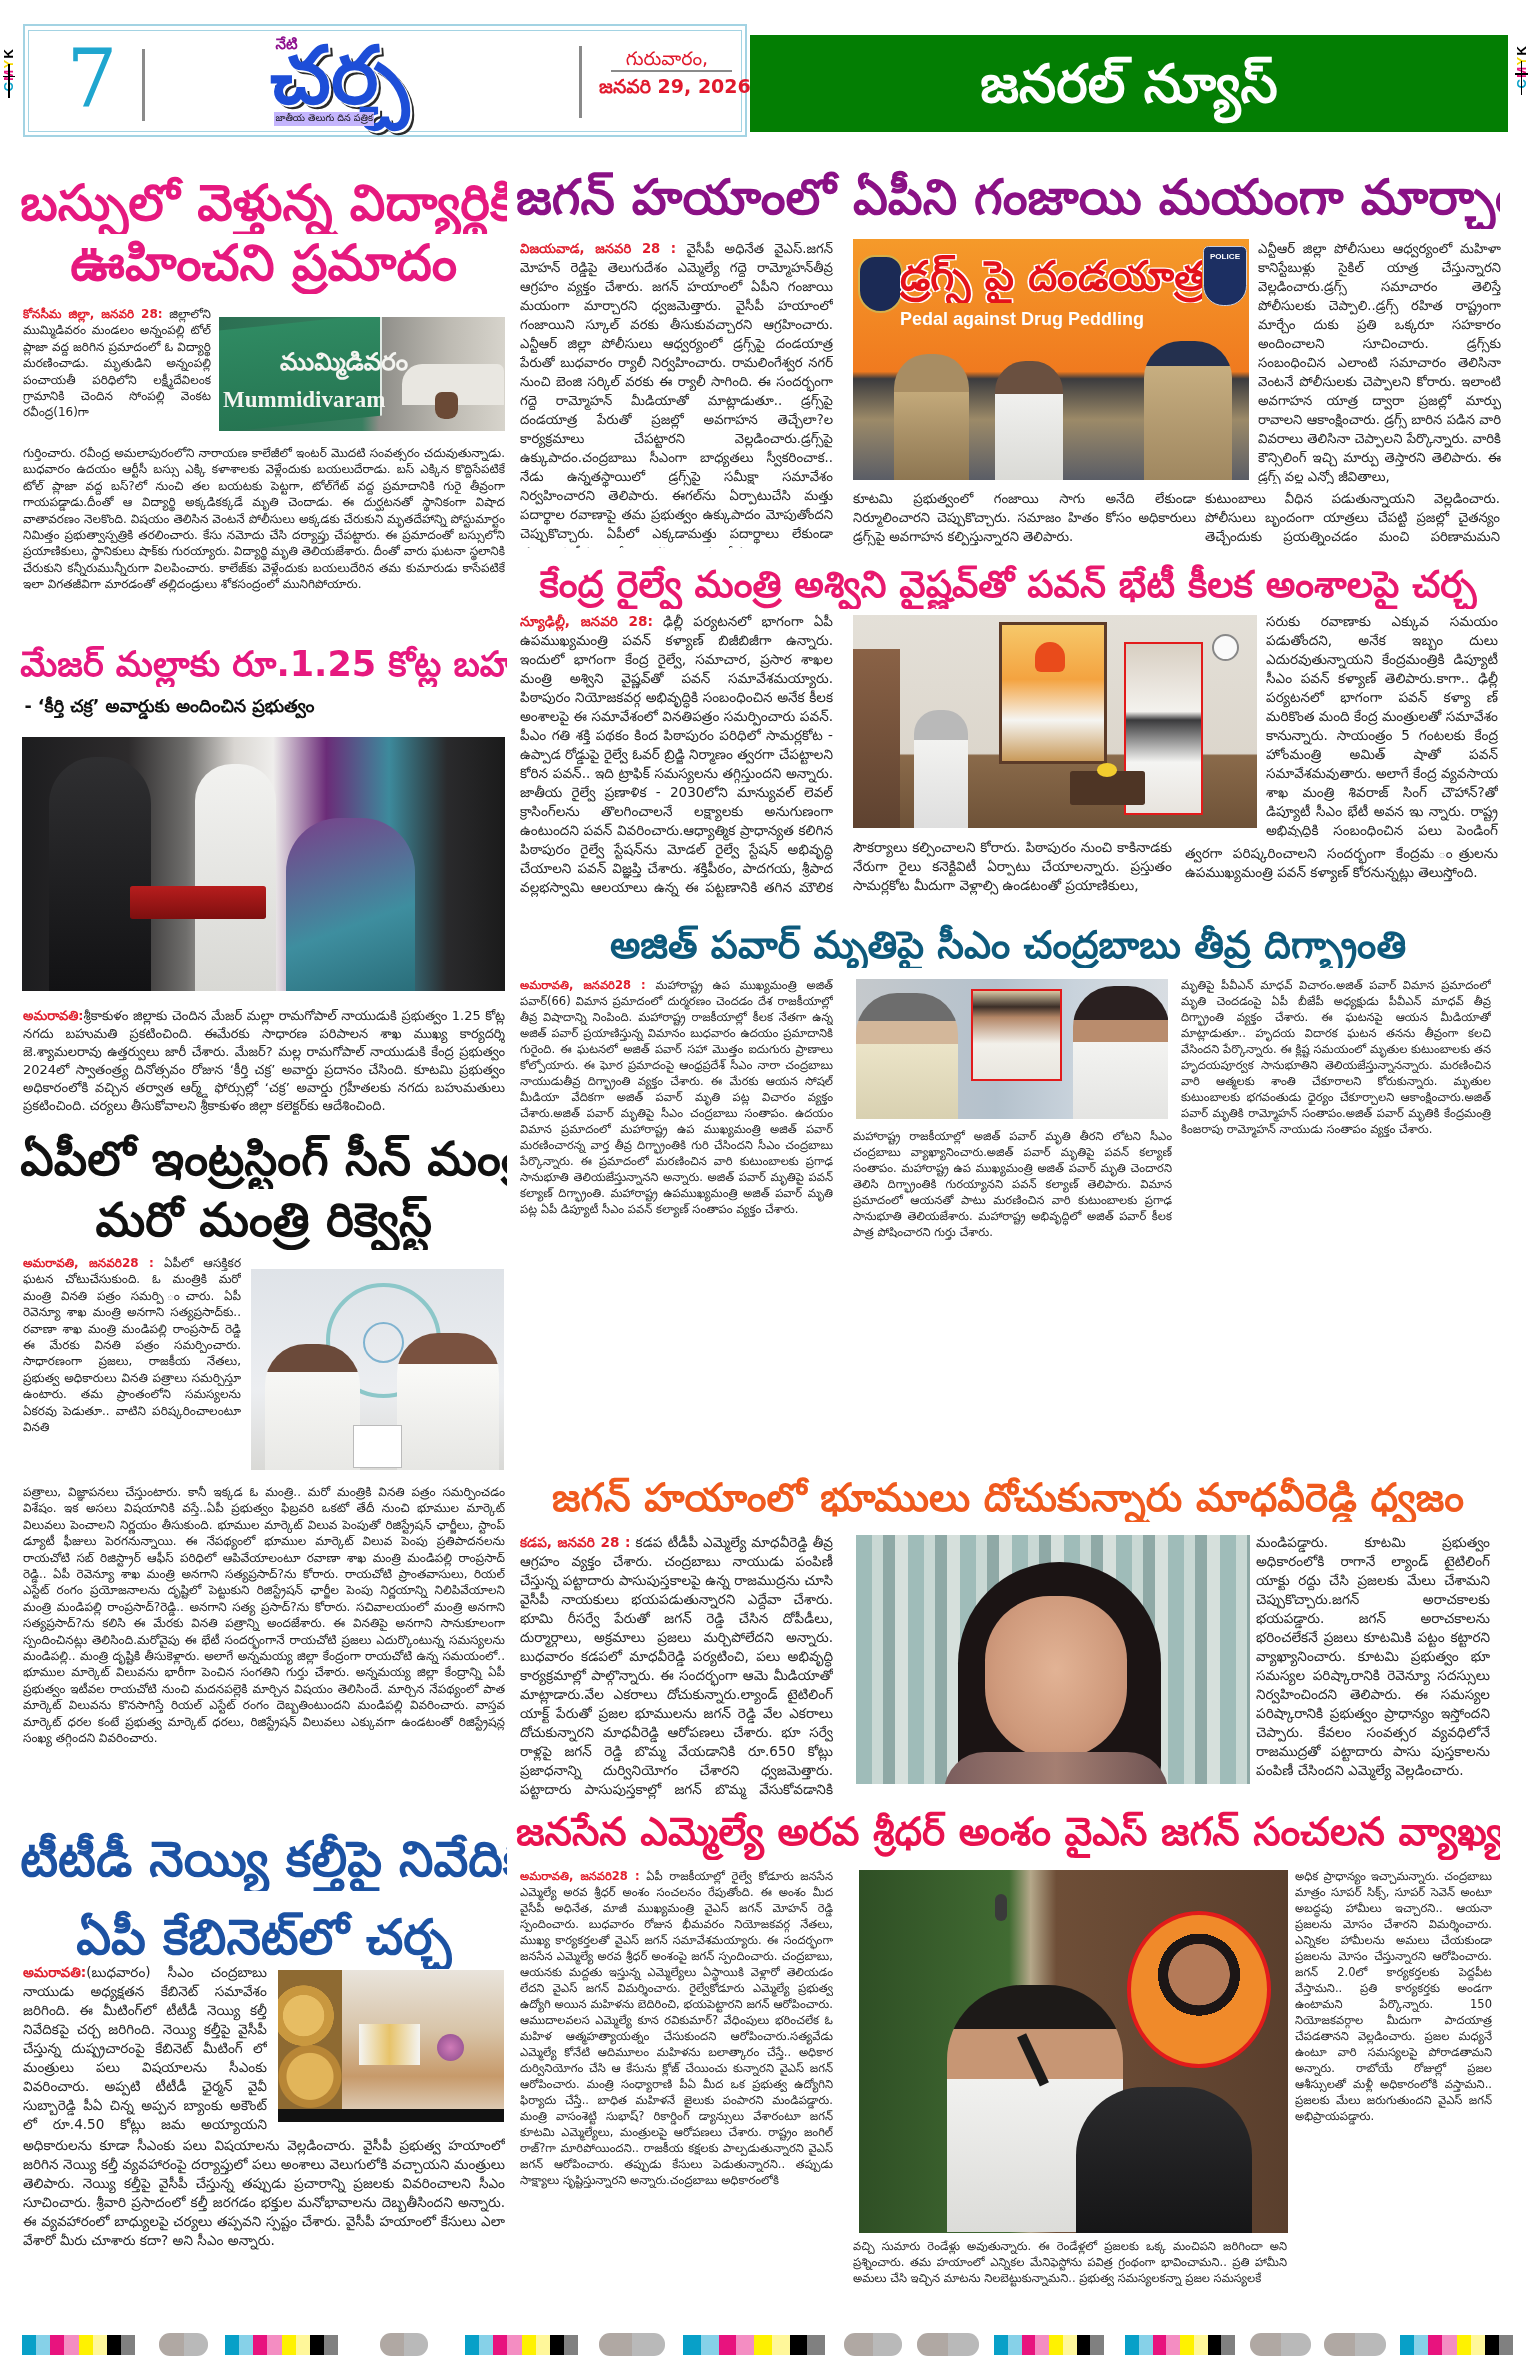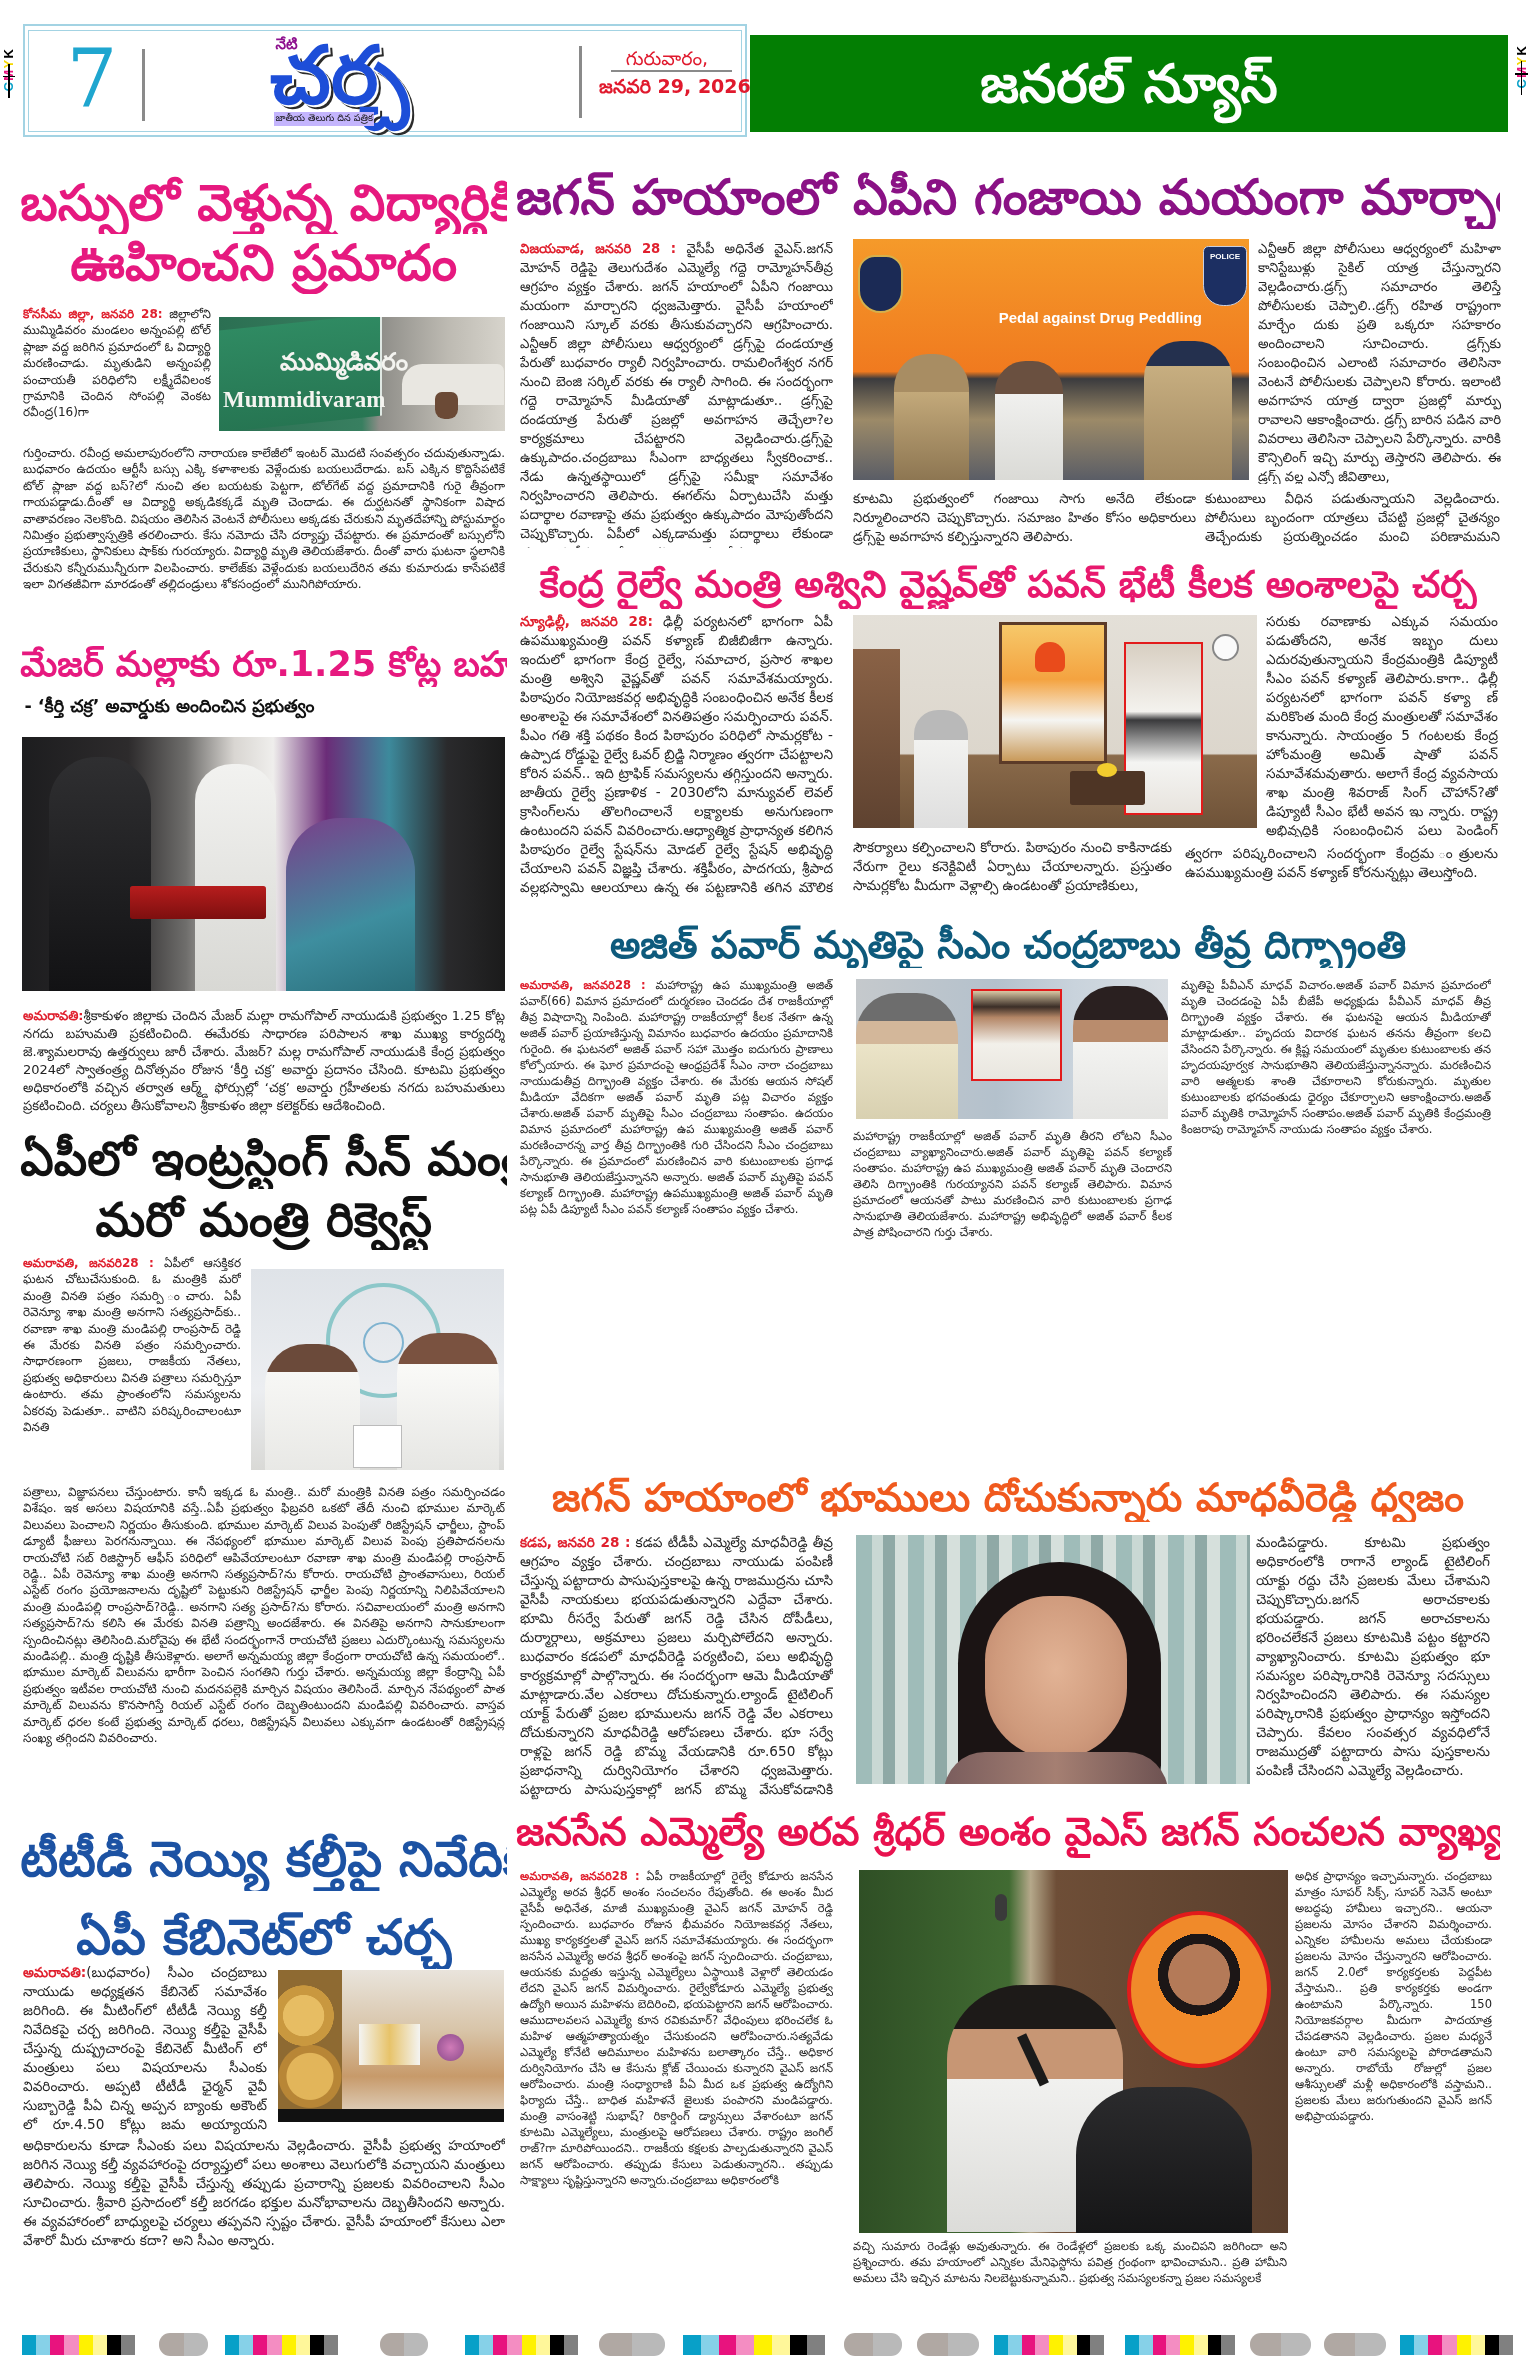--- a/index.html
+++ b/index.html
@@ -124,21 +124,22 @@
     <div class="abs" style="left:0;top:139px;width:226px;height:13.6px;background:#111;"></div>
   </div>
   <div class="txt s21" style="left:23px;top:2136px;width:482px;height:172px;">అధికారులను కూడా సీఎంకు పలు విషయాలను వెల్లడించారు. వైసీపీ ప్రభుత్వ హయాంలో జరిగిన నెయ్యి కల్తీ వ్యవహారంపై దర్యాప్తులో పలు అంశాలు వెలుగులోకి వచ్చాయని మంత్రులు తెలిపారు. నెయ్యి కల్తీపై వైసీపీ చేస్తున్న తప్పుడు ప్రచారాన్ని ప్రజలకు వివరించాలని సీఎం సూచించారు. శ్రీవారి ప్రసాదంలో కల్తీ జరగడం భక్తుల మనోభావాలను దెబ్బతీసిందని అన్నారు. ఈ వ్యవహారంలో బాధ్యులపై చర్యలు తప్పవని స్పష్టం చేశారు. వైసీపీ హయాంలో కేసులు ఎలా వేశారో మీరు చూశారు కదా? అని సీఎం అన్నారు.</div>
 </div>
 
 <div>
   <div class="hl" style="left:516px;top:167px;width:984px;font-size:49px;line-height:62px;color:#8a1185;">జగన్ హయాంలో ఏపీని గంజాయి మయంగా మార్చారు</div>
   <div class="txt s20" style="left:520px;top:239px;width:313px;height:309px;"><span class="dl">విజయవాడ, జనవరి 28 :</span> <span>వైసీపీ అధినేత వైఎస్.జగన్ మోహన్ రెడ్డిపై తెలుగుదేశం ఎమ్మెల్యే గద్దె రామ్మోహన్‌తీవ్ర ఆగ్రహం వ్యక్తం చేశారు. జగన్ హయాంలో ఏపీని గంజాయి మయంగా మార్చారని ధ్వజమెత్తారు. వైసీపీ హయాంలో గంజాయిని స్కూల్ వరకు తీసుకువచ్చారని ఆగ్రహించారు. ఎన్టీఆర్ జిల్లా పోలీసులు ఆధ్వర్యంలో డ్రగ్స్‌పై దండయాత్ర పేరుతో బుధవారం ర్యాలీ నిర్వహించారు. రామలింగేశ్వర నగర్ నుంచి బెంజి సర్కిల్ వరకు ఈ ర్యాలీ సాగింది. ఈ సందర్భంగా గద్దె రామ్మోహన్ మీడియాతో మాట్లాడుతూ.. డ్రగ్స్‌పై దండయాత్ర పేరుతో ప్రజల్లో అవగాహన తెచ్చేలా?ల కార్యక్రమాలు చేపట్టారని వెల్లడించారు.డ్రగ్స్‌పై  ఉక్కుపాదం.చంద్రబాబు  సీఎంగా బాధ్యతలు స్వీకరించాక.. నేడు ఉన్నతస్థాయిలో డ్రగ్స్‌పై సమీక్షా సమావేశం నిర్వహించారని తెలిపారు. ఈగల్‌ను ఏర్పాటుచేసి మత్తు పదార్థాల రవాణాపై తమ ప్రభుత్వం ఉక్కుపాదం మోపుతోందని చెప్పుకొచ్చారు. ఏపీలో ఎక్కడామత్తు పదార్థాలు లేకుండా చూడాలని సీఎం ఆదేశించారని అన్నారు. నేడు</span></div>
   <div class="photo" style="left:853px;top:239px;width:396px;height:241px;background:linear-gradient(180deg,#f59a2a 0%,#f07a1f 55%,#3b3b3e 58%,#9c8a68 75%,#5a5d66 100%);">
     <div class="abs" style="left:5.4px;top:16.3px;width:41px;height:54px;background:#1b2a55;border-radius:20.3px 20.3px 27px 27px;border:2px solid #d5b04c;"></div>
-    <div class="abs" style="left:47px;top:70px;width:302px;text-align:right;font-size:15px;font-weight:bold;color:#ffffff;white-space:nowrap;font-family:'Liberation Sans',sans-serif;">Pedal against Drug Peddling</div>
+    <div class="abs" style="left:47px;top:9.5px;width:302px;text-align:center;font-size:41px;line-height:54px;font-weight:bold;color:#e4121b;text-shadow:-1.4px -1.4px 0 #fff,1.4px -1.4px 0 #fff,-1.4px 1.4px 0 #fff,1.4px 1.4px 0 #fff;white-space:nowrap;overflow:hidden;">డ్రగ్స్ పై దండయాత్ర</div>
+    <div class="abs" style="left:47px;top:70px;width:302px;text-align:left;font-size:18px;font-weight:bold;color:#ffffff;white-space:nowrap;font-family:'Liberation Sans',sans-serif;">Pedal against Drug Peddling</div>
     <div class="abs" style="left:350px;top:6.8px;width:42px;height:58px;background:#1c2f62;border-radius:5.4px 5.4px 20.3px 20.3px;border:1.4px solid #c9d0e0;">
       <div style="color:#fff;font-size:8.1px;font-weight:bold;text-align:center;margin-top:5.4px;font-family:'Liberation Sans',sans-serif;">POLICE</div>
     </div>
     <div class="abs" style="left:41px;top:115px;width:75px;height:126px;background:linear-gradient(180deg,#a88d63 0 30%,#c3a97a 30%,#8d7652);border-radius:34px 34px 0 0;"></div>
     <div class="abs" style="left:142px;top:122px;width:68px;height:119px;background:linear-gradient(180deg,#6a5040 0 28%,#f0f0ee 28%,#dadad6);border-radius:30.5px 30.5px 0 0;"></div>
     <div class="abs" style="left:291px;top:102px;width:88px;height:140px;background:linear-gradient(180deg,#24304e 0 18%,#c7ae80 18%,#9f8760);border-radius:37px 37px 0 0;"></div>
   </div>
   <div class="txt s20" style="left:1258px;top:239px;width:243px;height:245px;">ఎన్టీఆర్ జిల్లా పోలీసులు ఆధ్వర్యంలో మహిళా కానిస్టేబుళ్లు సైకిల్ యాత్ర చేస్తున్నారని వెల్లడించారు.డ్రగ్స్ సమాచారం తెలిస్తే పోలీసులకు చెప్పాలి..డ్రగ్స్ రహిత రాష్ట్రంగా మార్చేం దుకు ప్రతి ఒక్కరూ సహకారం అందించాలని సూచించారు. డ్రగ్స్‌కు సంబంధించిన ఎలాంటి సమాచారం తెలిసినా వెంటనే పోలీసులకు చెప్పాలని కోరారు. ఇలాంటి అవగాహన యాత్ర ద్వారా ప్రజల్లో మార్పు రావాలని ఆకాంక్షించారు. డ్రగ్స్ బారిన పడిన వారి వివరాలు తెలిసినా చెప్పాలని పేర్కొన్నారు. వారికి కౌన్సిలింగ్ ఇచ్చి మార్పు తెస్తారని తెలిపారు. ఈ డ్రగ్స్ వల్ల ఎన్నో జీవితాలు,</div>
   <div class="txt s20" style="left:853px;top:489px;width:343px;height:58px;">కూటమి ప్రభుత్వంలో గంజాయి సాగు అనేది లేకుండా నిర్మూలించారని చెప్పుకొచ్చారు. సమాజం హితం కోసం అధికారులు డ్రగ్స్‌పై అవగాహన కల్పిస్తున్నారని తెలిపారు.</div>
   <div class="txt s20" style="left:1205px;top:489px;width:295px;height:58px;">కుటుంబాలు వీధిన పడుతున్నాయని వెల్లడించారు. పోలీసులు బృందంగా యాత్రలు చేపట్టి ప్రజల్లో చైతన్యం తెచ్చేందుకు ప్రయత్నించడం మంచి పరిణామమని తెలిపారు.</div>

